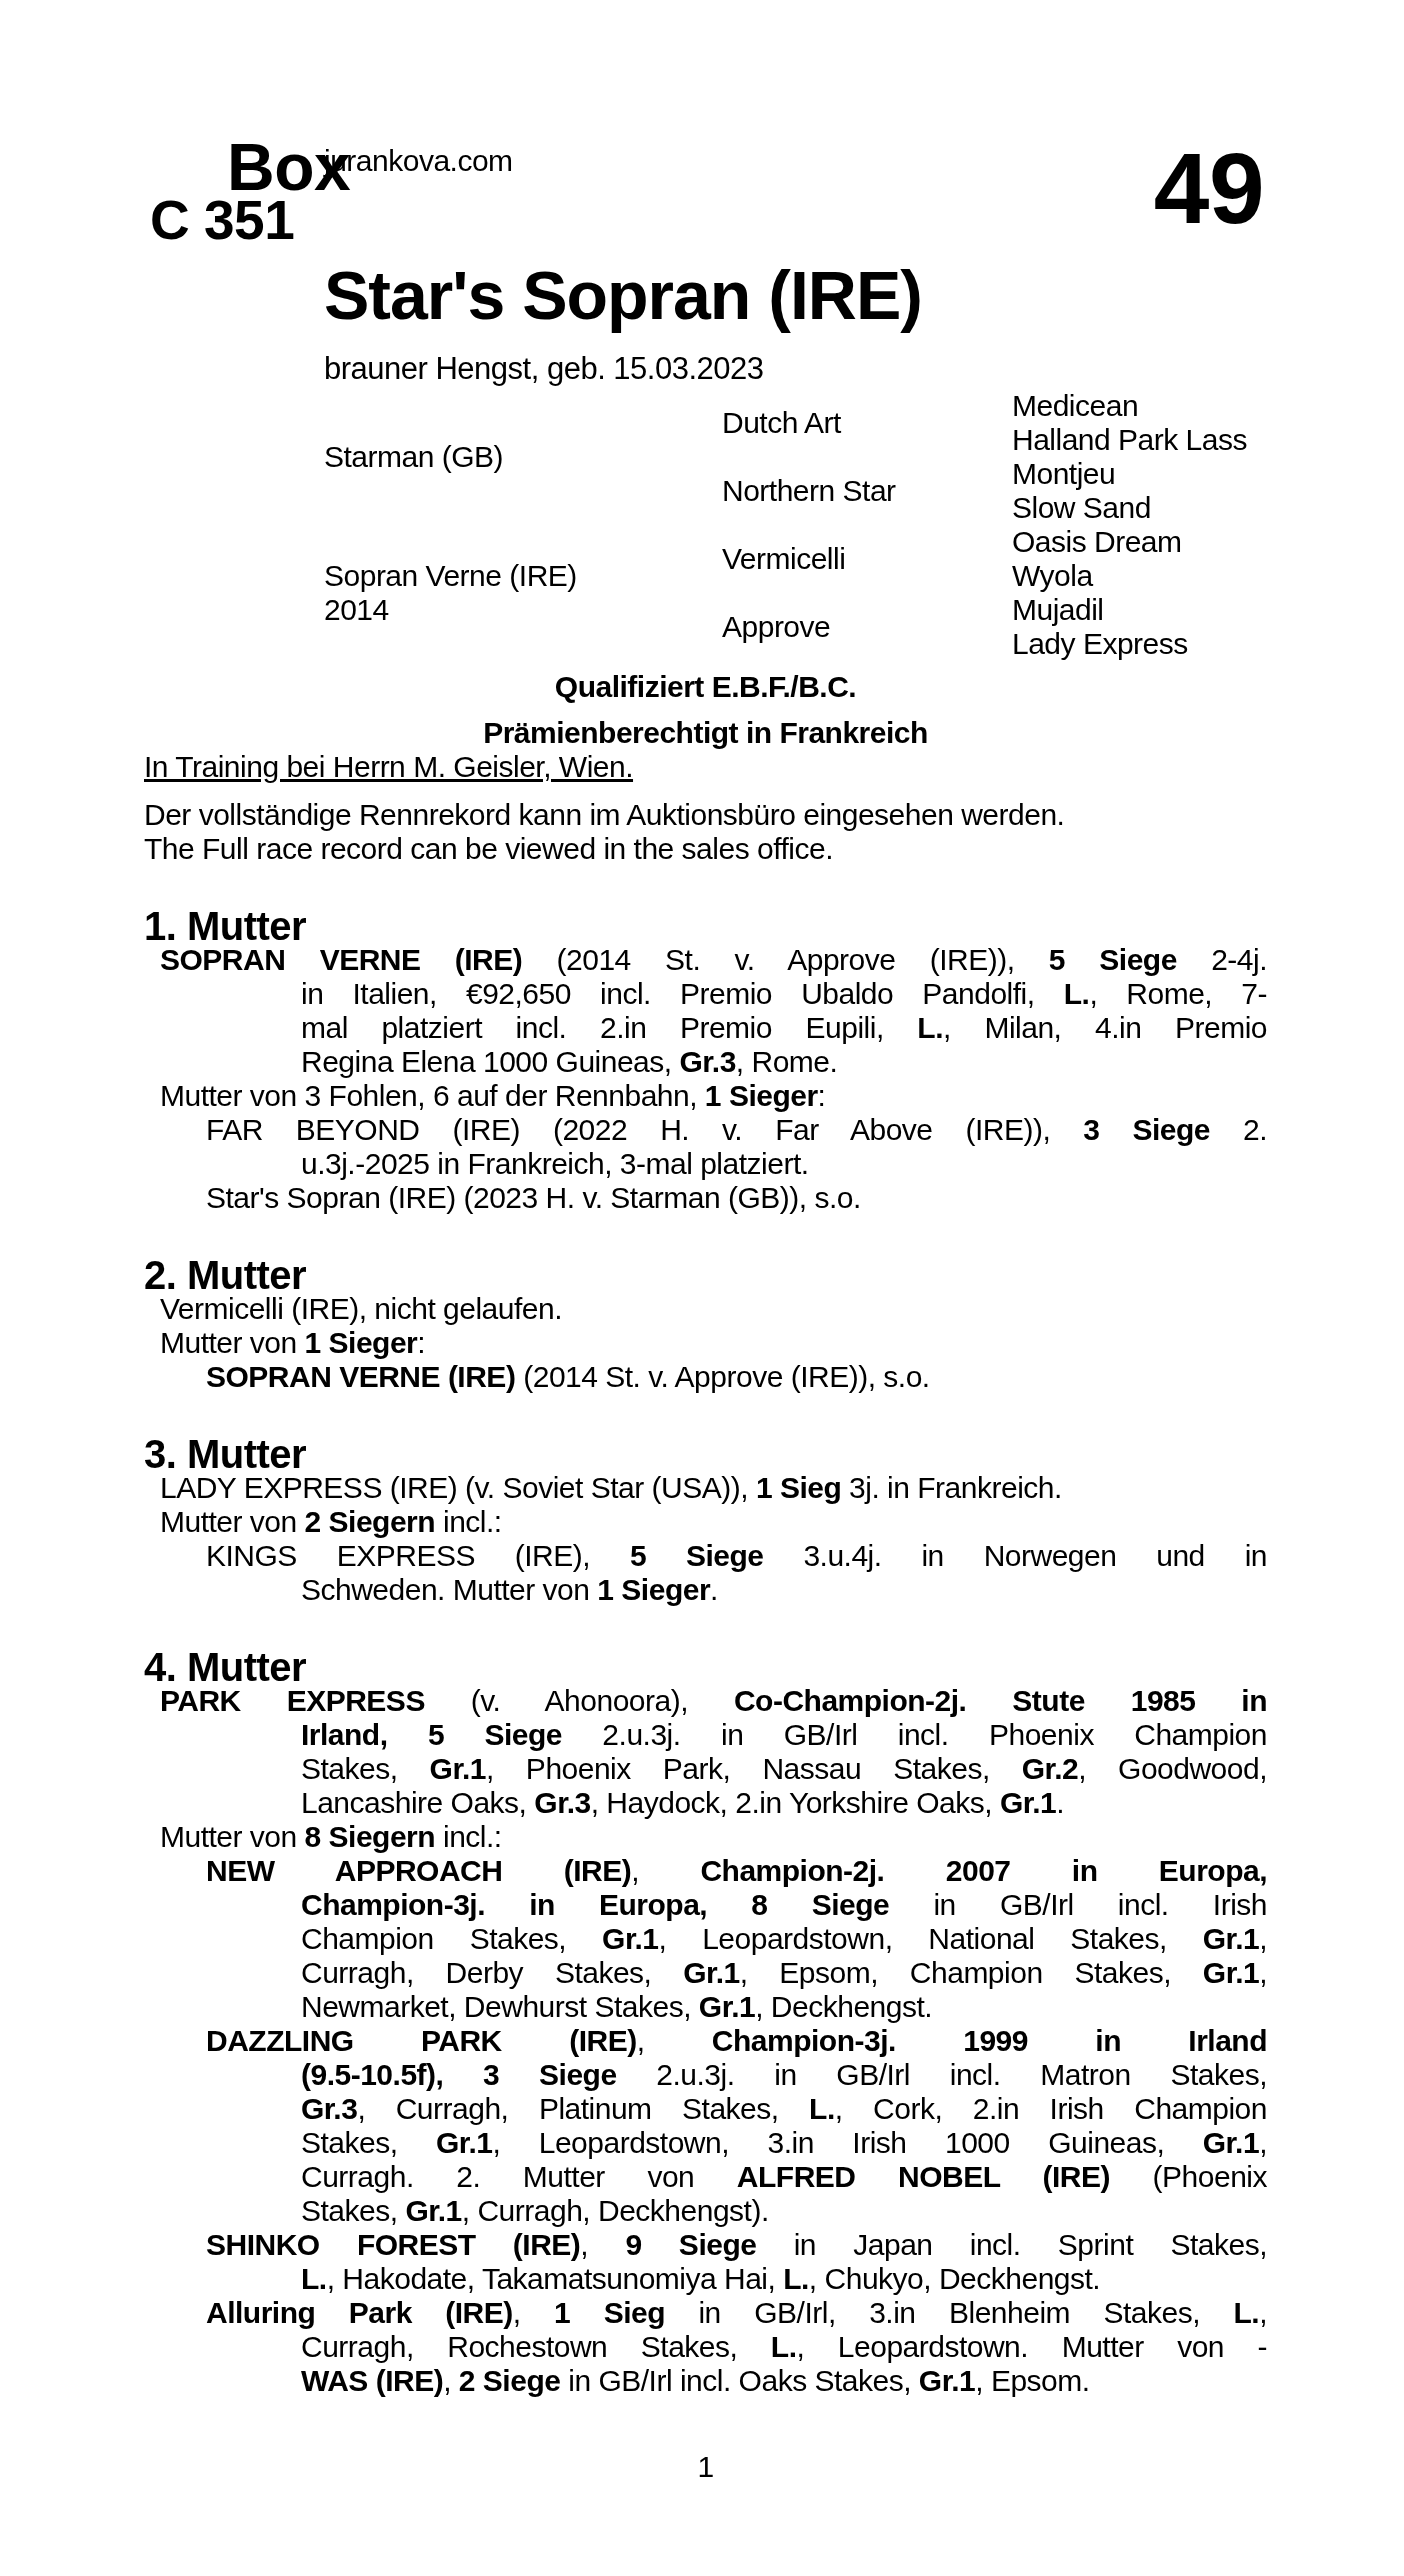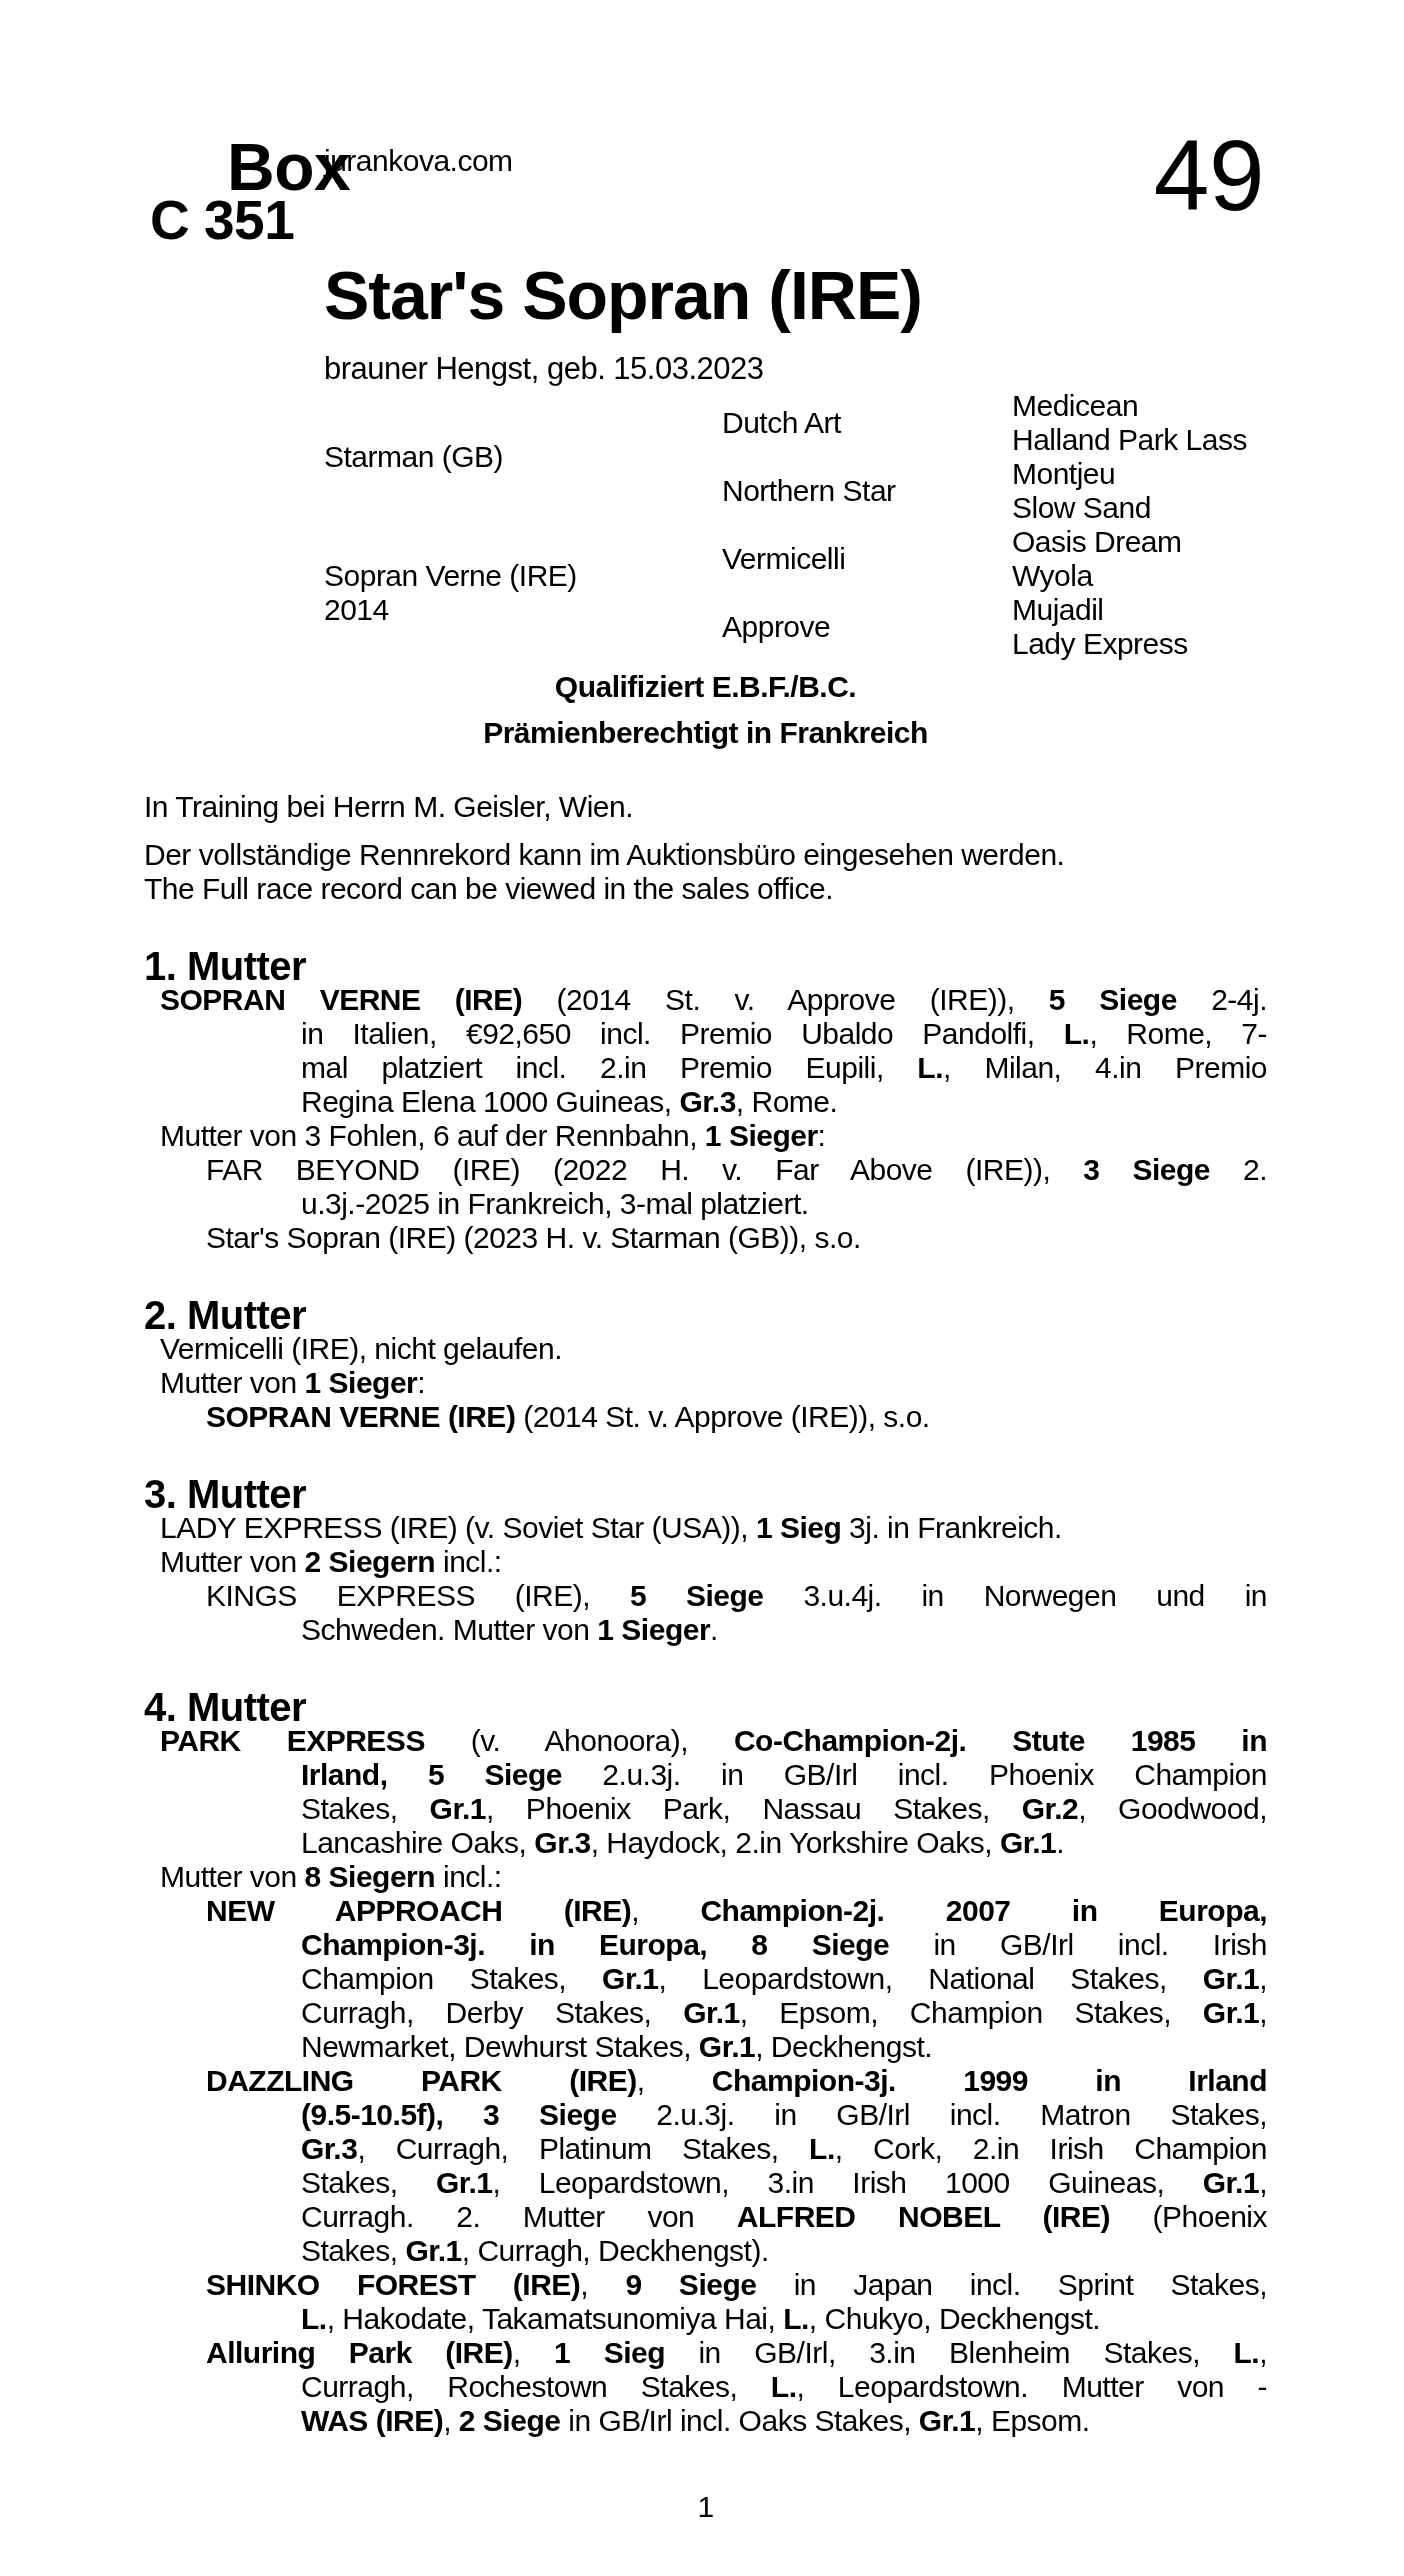--- a/index.html
+++ b/index.html
@@ -3,37 +3,37 @@
 <meta charset="utf-8">
 <style>
   html,body{margin:0;padding:0;}
   body{width:1404px;height:2576px;position:relative;background:#ffffff;color:#000000;
        font-family:"Liberation Sans","DejaVu Sans",sans-serif;letter-spacing:-0.5px;}
   .abs{position:absolute;}
   
   .box-label{left:181px;top:133px;font-size:66px;font-weight:bold;line-height:1.05;margin-left:46px;}
   .box-code{left:150px;top:192px;font-size:55px;font-weight:bold;line-height:1.05;}
   .website{left:324px;top:144px;font-size:30px;line-height:1.1;}
-  .catalog-no{right:140px;top:125px;font-size:100px;font-weight:normal;line-height:1;}
+  .catalog-no{right:140px;top:138px;font-size:100px;font-weight:bold;line-height:1;}
   
   .title{left:324px;top:258px;font-size:68px;font-weight:bold;line-height:1.1;letter-spacing:-1px;white-space:nowrap;}
   .subtitle{left:324px;top:352px;font-size:31px;line-height:34px;white-space:nowrap;}
   
   .ped{left:324px;top:389px;width:969px;display:flex;font-size:30px;}
   .pcol1{width:398px;}
   .pcol2{width:290px;}
   .pcol3{width:281px;}
   .pcell1{height:136px;display:flex;flex-direction:column;justify-content:center;line-height:34px;white-space:nowrap;}
   .pcell2{height:68px;display:flex;align-items:center;line-height:34px;white-space:nowrap;}
   .pline3{height:34px;line-height:34px;white-space:nowrap;}
   
   .content{left:144px;top:670px;width:1123px;font-size:30px;line-height:34px;}
   .qual-line{text-align:center;font-weight:bold;}
   .qual2{margin-top:12px;}
-  .training{margin-top:40px;white-space:nowrap;}
+  .training{white-space:nowrap;text-decoration:underline;}
   .record1{margin-top:14px;white-space:nowrap;}
   .record2{white-space:nowrap;}
   .sec-heading{margin-top:43px;font-size:40px;font-weight:bold;}
   .line{min-height:34px;}
   .i1{padding-left:16px;}
   .i2{padding-left:62px;}
   .i3{padding-left:157px;}
   .j{text-align:justify;text-align-last:justify;}
   .b{font-weight:bold;}
   .page-num{margin-top:52px;text-align:center;}

